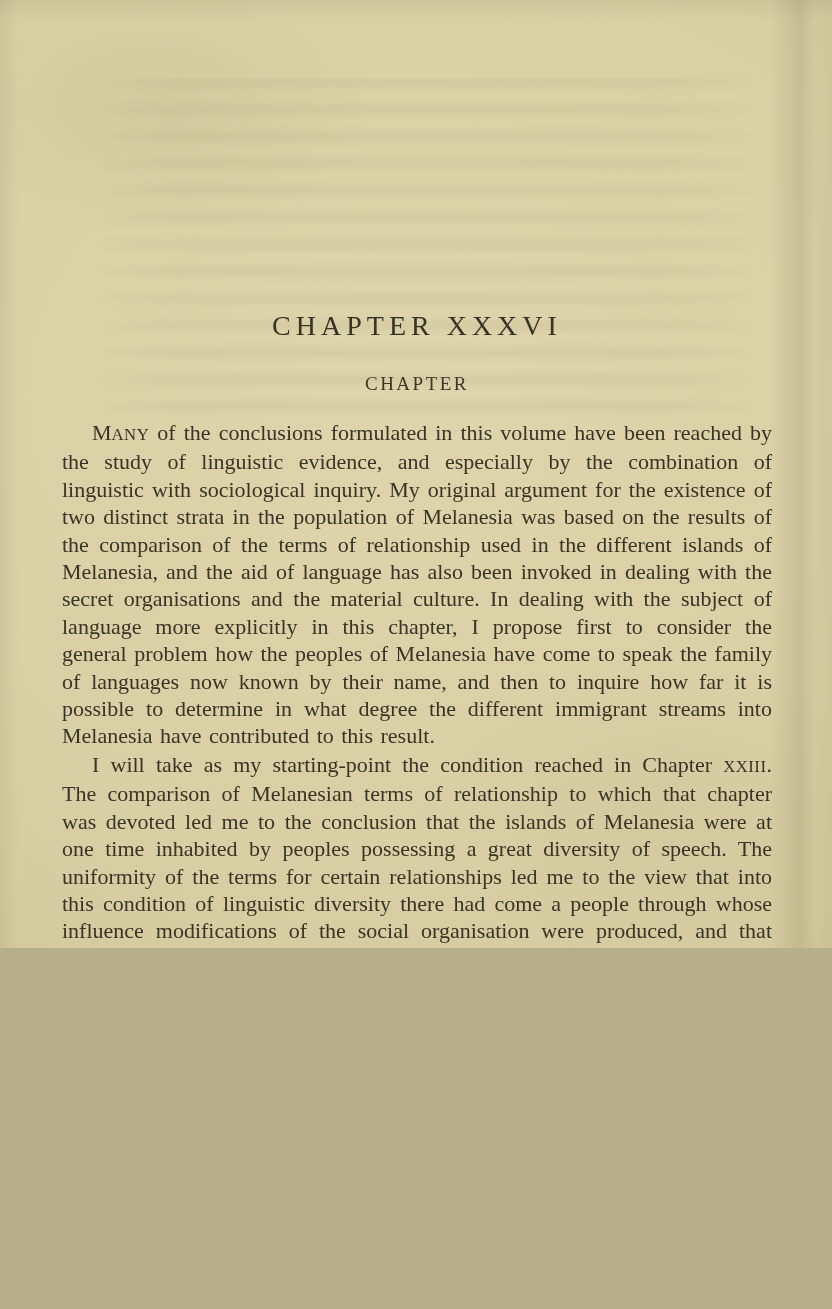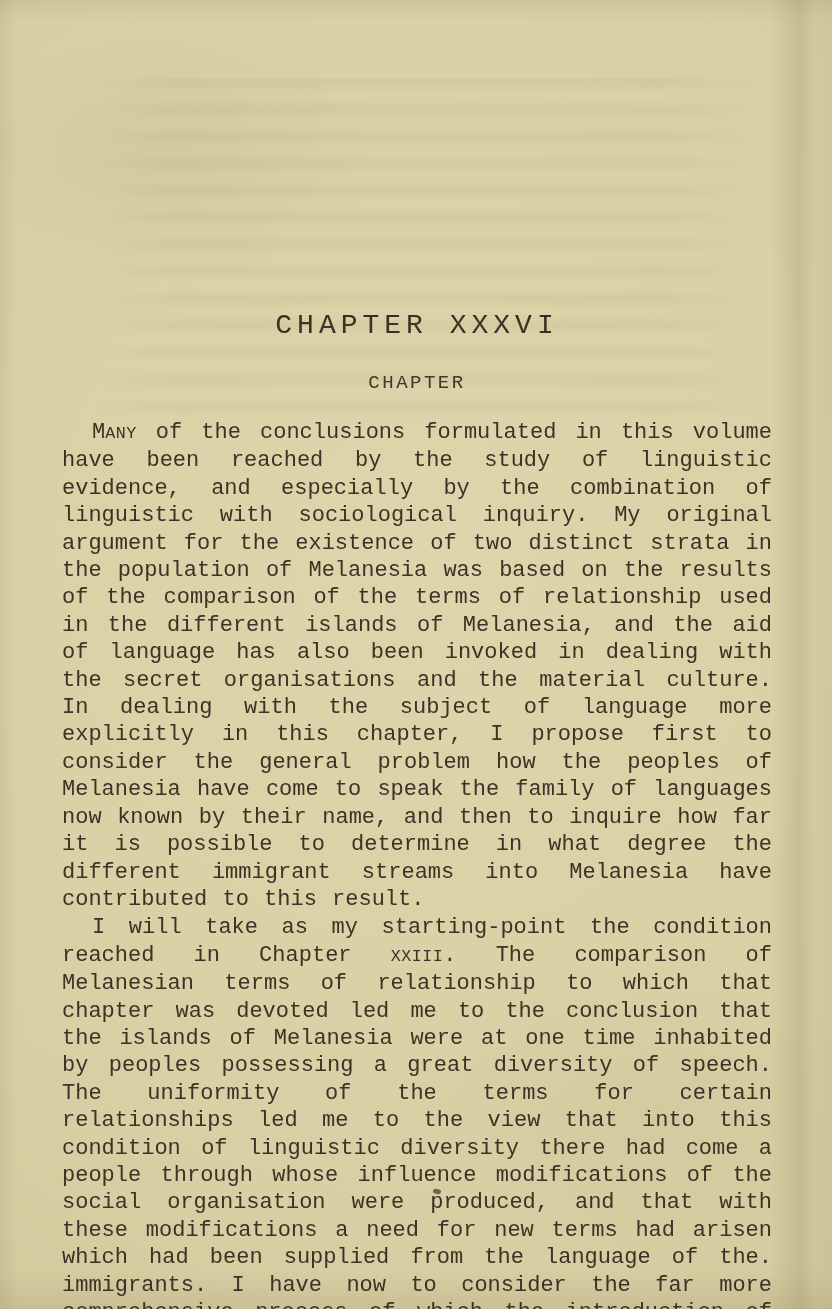--- a/index.html
+++ b/index.html
@@ -4,26 +4,26 @@
 <style>
   html, body {
     margin: 0;
     padding: 0;
     background: #b7ae8a;
   }
 
   .page {
     position: relative;
     width: 832px;
-    height: 1309px;
+    height: 948px;
     margin: 0 auto;
     overflow: hidden;
     box-sizing: border-box;
     padding: 312px 60px 0 62px;
-    font-family: Liberation Mono, monospace;
+    font-family: Liberation Serif, serif;
     color: #3b3326;
     background:
       
       linear-gradient(90deg,
         rgba(110,100,70,0.10) 0px, rgba(0,0,0,0) 18px,
         rgba(0,0,0,0) 770px, rgba(105,95,62,0.16) 800px,
         rgba(105,95,62,0.05) 815px, rgba(140,130,95,0.12) 832px),
       
       linear-gradient(180deg,
         rgba(110,100,70,0.10) 0px, rgba(0,0,0,0) 22px,

